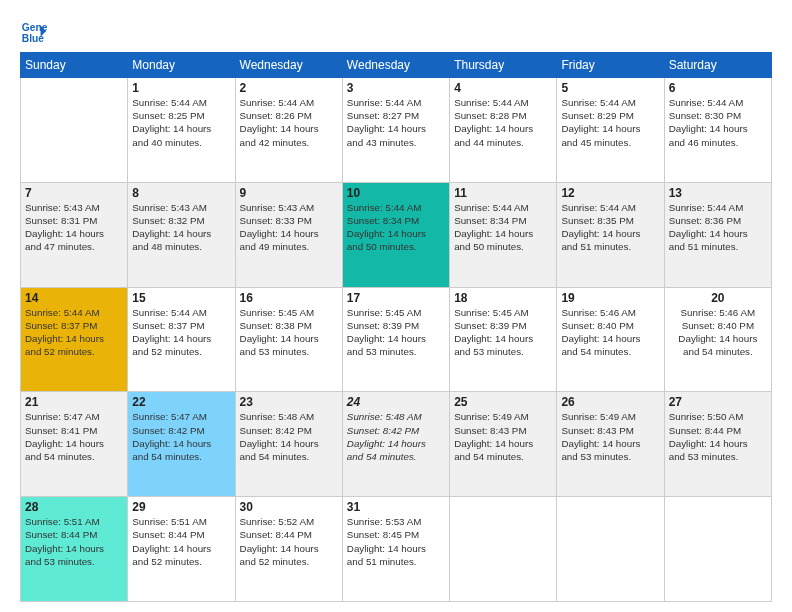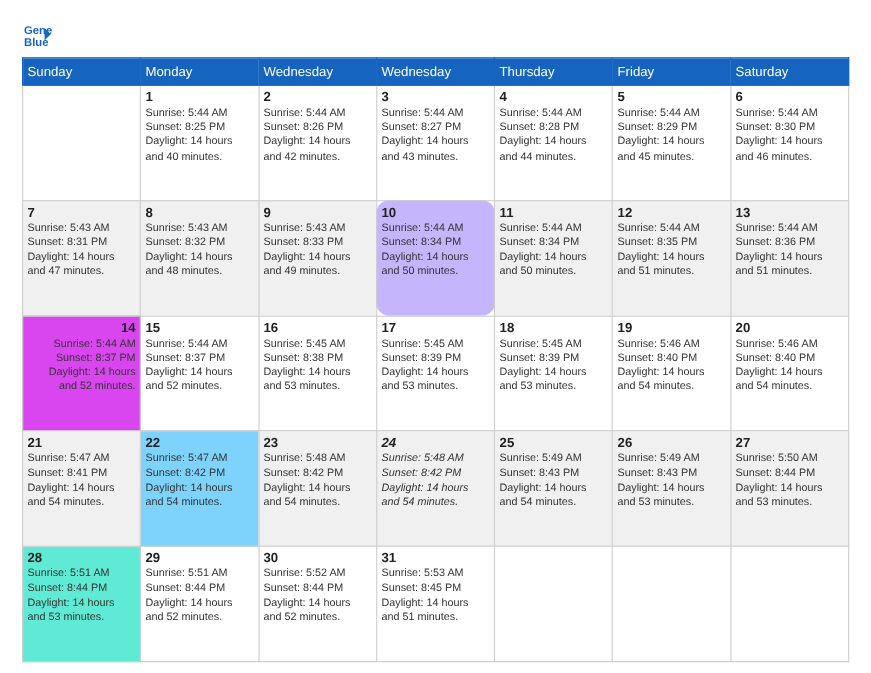--- a/index.html
+++ b/index.html
@@ -185,21 +185,21 @@
 Daylight: 14 hours
 and 48 minutes.</div>
           </td>
           <td style="background: rgb(240, 240, 240);">
             <span class="day-num">9</span>
             <div class="day-info" style="white-space: pre-line;">Sunrise: 5:43 AM
 Sunset: 8:33 PM
 Daylight: 14 hours
 and 49 minutes.</div>
           </td>
-          <td style="background: #c4b5fd; border-radius: 12px;">
+          <td style="background: #14b8a6;">
             <span class="day-num">10</span>
             <div class="day-info" style="white-space: pre-line;">Sunrise: 5:44 AM
 Sunset: 8:34 PM
 Daylight: 14 hours
 and 50 minutes.</div>
           </td>
           <td style="background: rgb(240, 240, 240);">
             <span class="day-num">11</span>
             <div class="day-info" style="white-space: pre-line;">Sunrise: 5:44 AM
 Sunset: 8:34 PM
@@ -215,21 +215,21 @@
           </td>
           <td style="background: rgb(240, 240, 240);">
             <span class="day-num">13</span>
             <div class="day-info" style="white-space: pre-line;">Sunrise: 5:44 AM
 Sunset: 8:36 PM
 Daylight: 14 hours
 and 51 minutes.</div>
           </td>
         </tr>
         <tr>
-          <td style="background: #d946ef; text-align: right;">
+          <td style="background: #eab308;">
             <span class="day-num">14</span>
             <div class="day-info" style="white-space: pre-line;">Sunrise: 5:44 AM
 Sunset: 8:37 PM
 Daylight: 14 hours
 and 52 minutes.</div>
           </td>
           <td style="background: rgb(255, 255, 255); margin-left: 36px;">
             <span class="day-num">15</span>
             <div class="day-info" style="white-space: pre-line;">Sunrise: 5:44 AM
 Sunset: 8:37 PM
@@ -257,21 +257,21 @@
 Daylight: 14 hours
 and 53 minutes.</div>
           </td>
           <td style="background: rgb(255, 255, 255);">
             <span class="day-num">19</span>
             <div class="day-info" style="white-space: pre-line;">Sunrise: 5:46 AM
 Sunset: 8:40 PM
 Daylight: 14 hours
 and 54 minutes.</div>
           </td>
-          <td style="background: rgb(255, 255, 255);">
+          <td style="background: rgb(255, 255, 255); text-align: center;">
             <span class="day-num">20</span>
             <div class="day-info" style="white-space: pre-line;">Sunrise: 5:46 AM
 Sunset: 8:40 PM
 Daylight: 14 hours
 and 54 minutes.</div>
           </td>
         </tr>
         <tr>
           <td style="background: rgb(240, 240, 240);">
             <span class="day-num">21</span>

